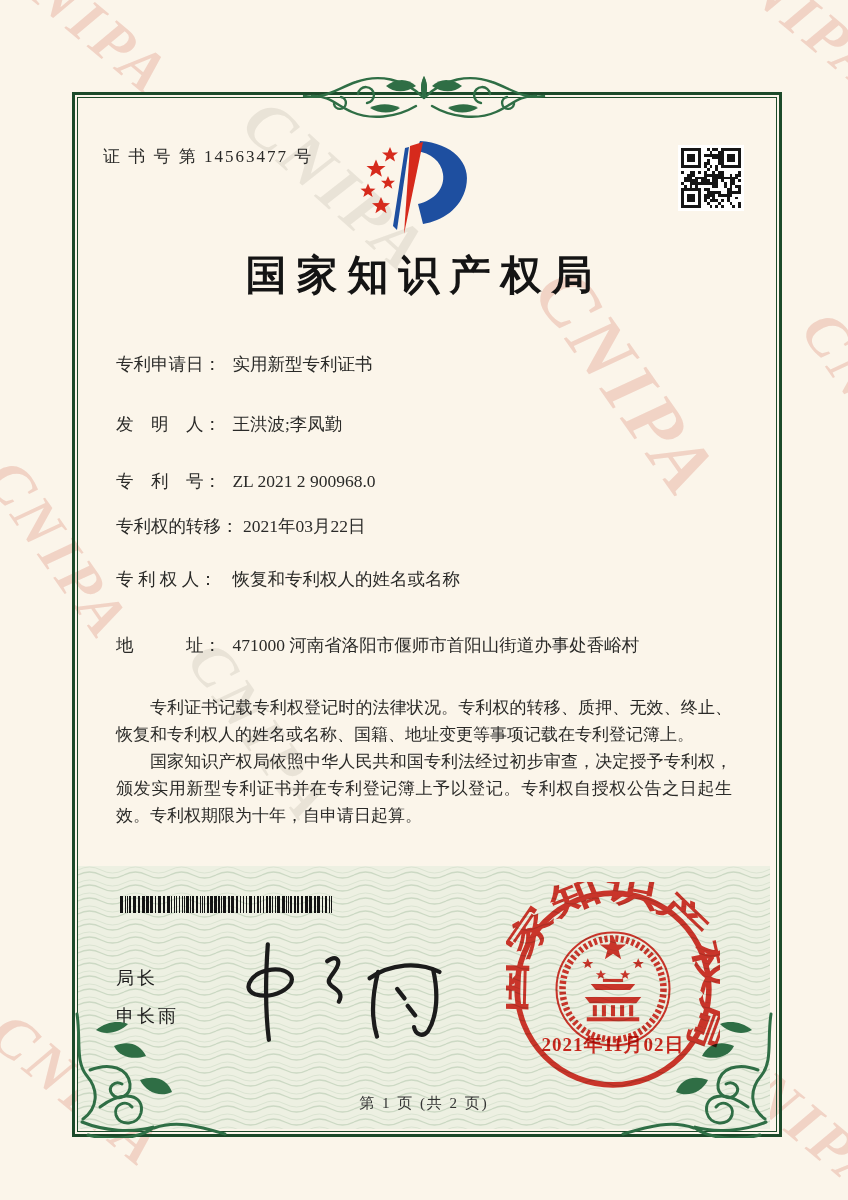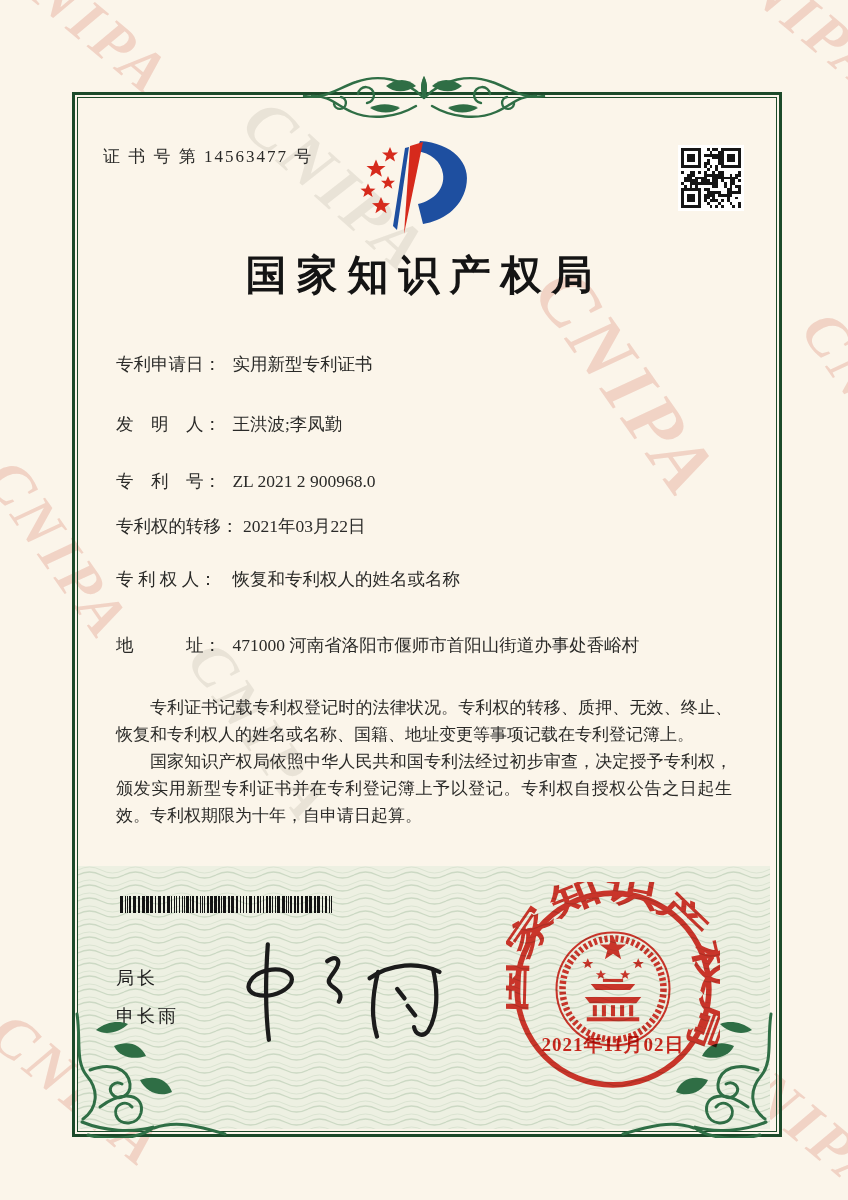--- a/index.html
+++ b/index.html
@@ -472,14 +472,15 @@
           <rect x="95" y="122" width="4" height="11"></rect>
         <rect x="104" y="122" width="4" height="11"></rect>
           <rect x="113" y="122" width="4" height="11"></rect>
         <rect x="122" y="122" width="4" height="11"></rect>
         <rect x="80" y="134" width="52" height="4"></rect>
       </g>
     </g>
   </svg>
   <div class="seal-date">2021年11月02日</div>
 
+  <div class="page-no">第 1 页 (共 2 页)</div>
 
 </div>
 
 </body></html>

